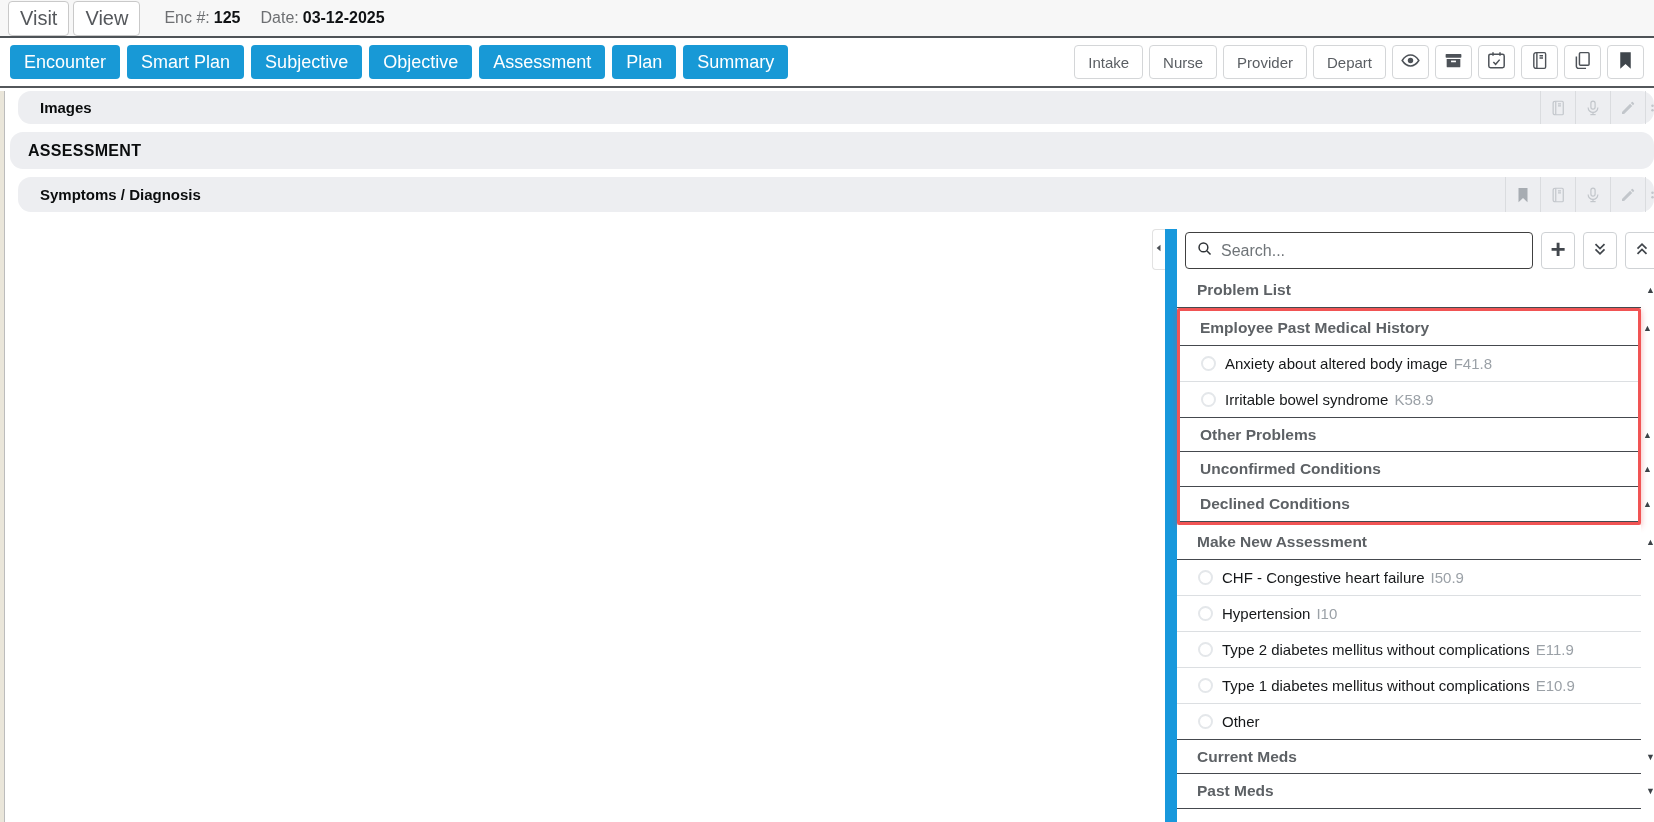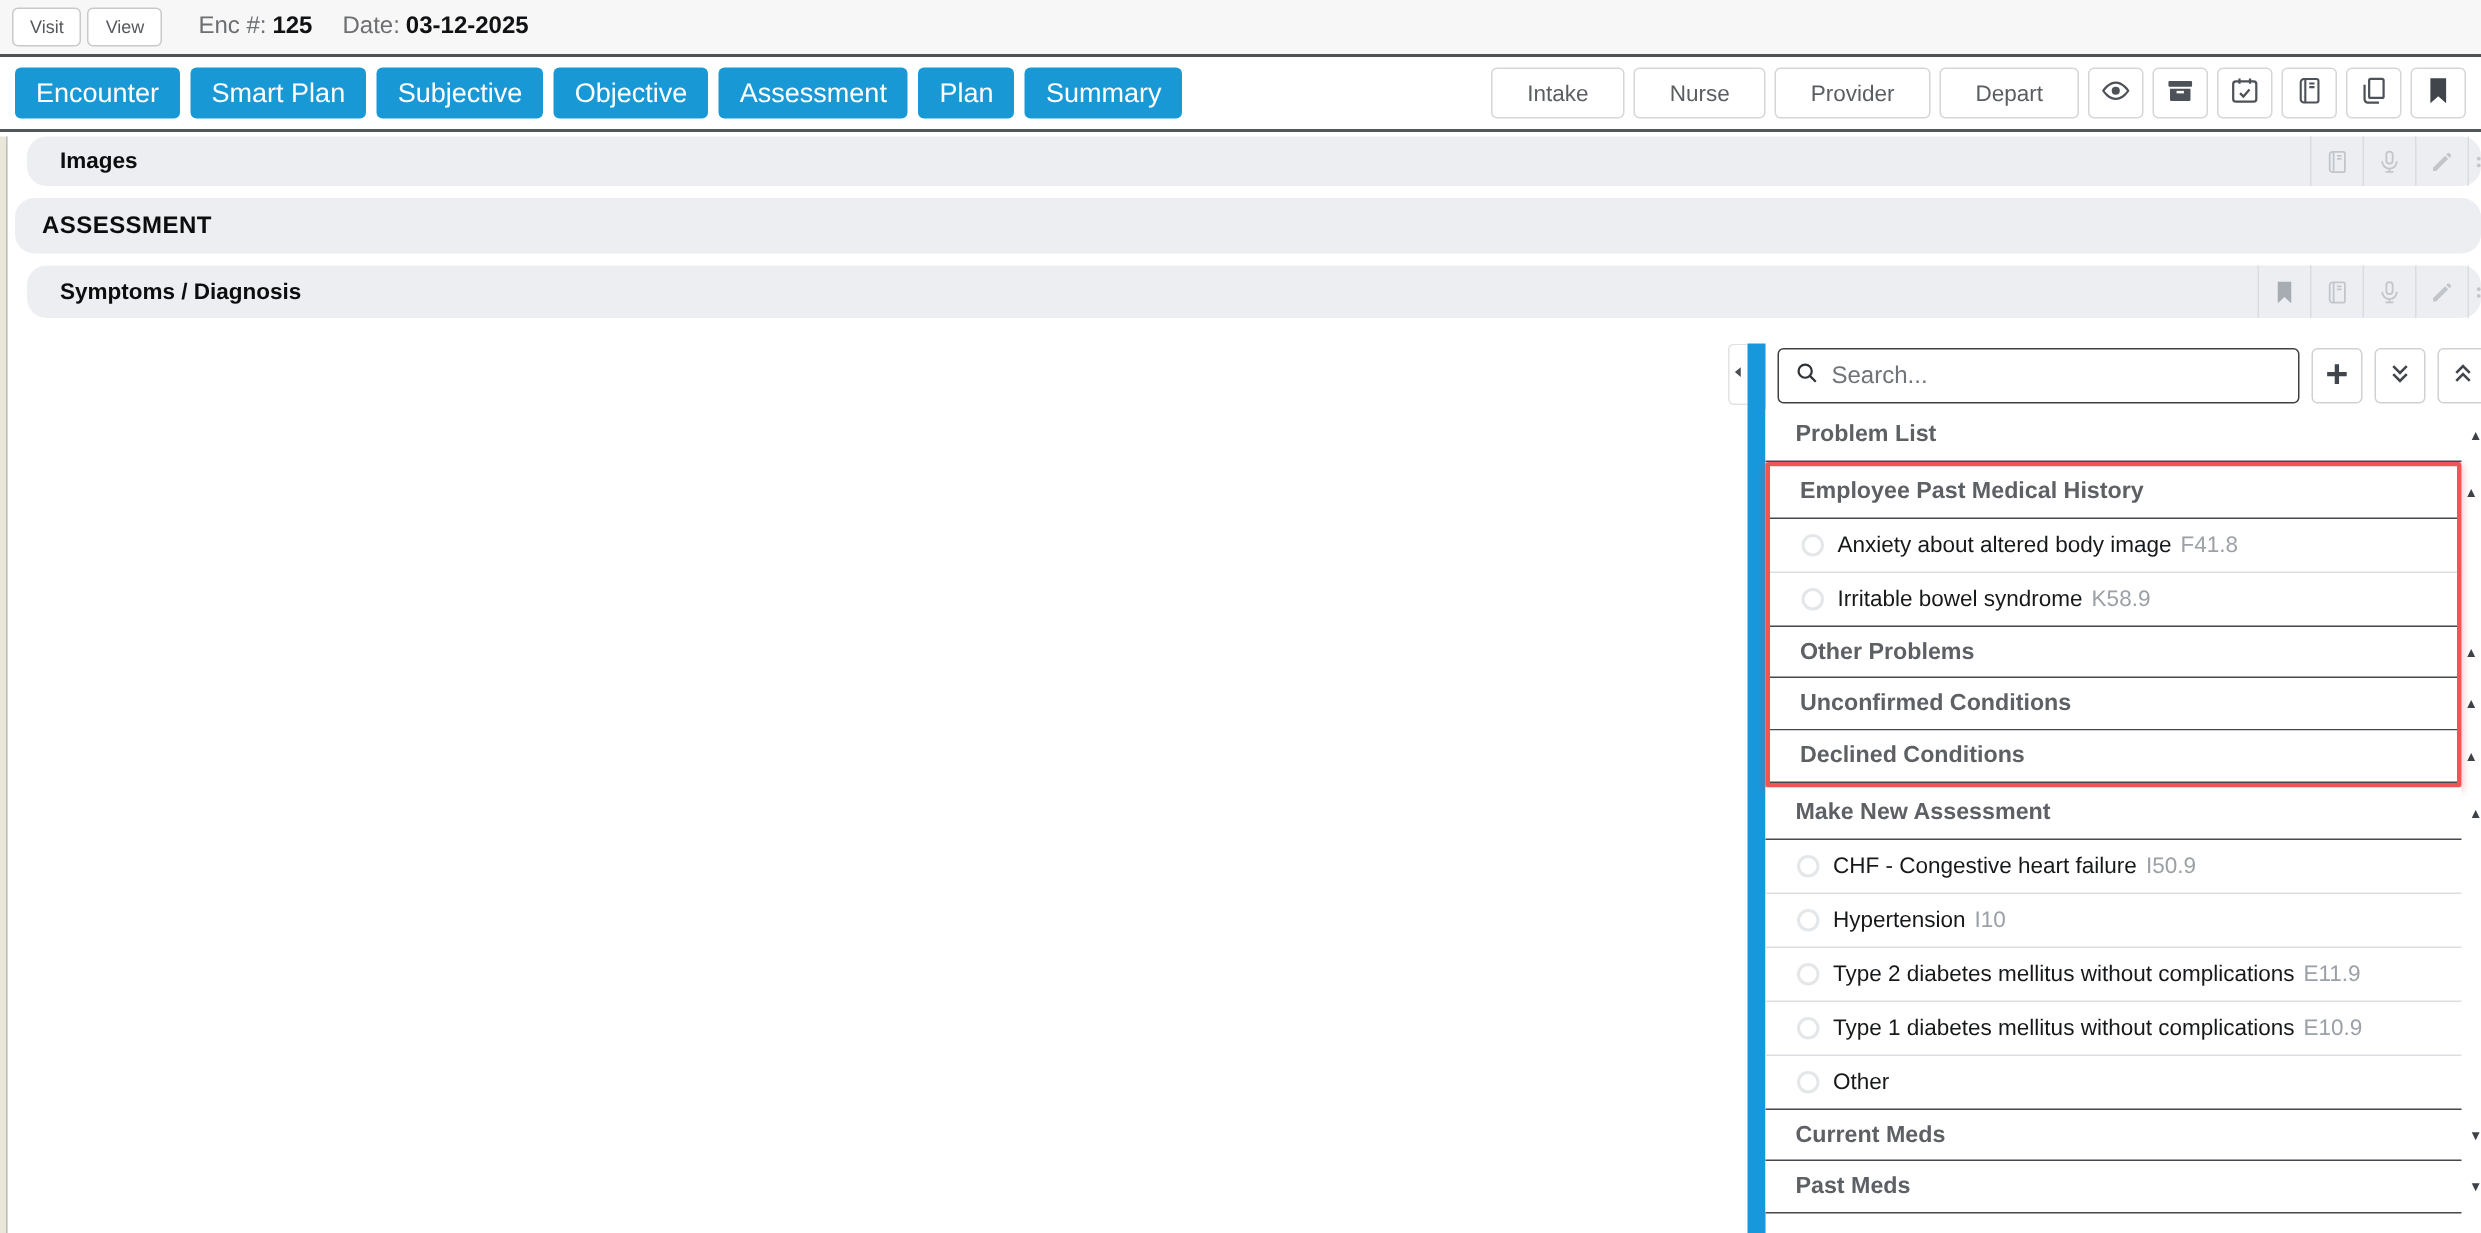--- a/index.html
+++ b/index.html
@@ -3,32 +3,32 @@
 <meta charset="utf-8">
 <style>
   * { box-sizing: border-box; margin: 0; padding: 0; }
   html,body { width:1654px; height:822px; overflow:hidden; background:#fff;
     font-family:"Liberation Sans", sans-serif; }
 
   
   .topbar { height:38px; background:#f7f7f7; border-bottom:2px solid #4e5357;
     display:flex; align-items:center; padding:0 8px; }
   .tb-btn { background:#fff; border:1px solid #c9c9c9; border-radius:4px;
-    padding:5px 11px; font-size:12px; color:#55585c; margin-right:4px; cursor:pointer; }
+    padding:5px 11px; font-size:20px; color:#55585c; margin-right:4px; cursor:pointer; }
   .kv { margin-left:20px; font-size:16px; color:#6d6f72; }
   .kv .val { color:#101214; font-weight:600; margin-left:4px; }
 
   
   .navbar { height:50px; background:#fff; border-bottom:2px solid #53575b;
     display:flex; align-items:center; justify-content:space-between; padding:0 10px; }
   .nav-left, .nav-right { display:flex; align-items:center; }
   .blue-btn { background:#1899d6; color:#fff; border:none; border-radius:4px;
     height:34px; padding:0 14px; font-size:18px; margin-right:7px; cursor:pointer; }
   .stage-btn { background:#fff; border:1px solid #d4d6d8; border-radius:4px;
-    height:34px; padding:0 23px; font-size:15px; color:#5a5e63; margin-left:6px; cursor:pointer; }
+    height:34px; padding:0 13px; font-size:15px; color:#5a5e63; margin-left:6px; cursor:pointer; }
   .icon-btn { width:37px; height:34px; background:#fff; border:1px solid #d4d6d8;
     border-radius:4px; color:#4d5258; display:inline-flex; align-items:center;
     justify-content:center; margin-left:6px; cursor:pointer; }
   .icon-btn svg { width:21px; height:21px; }
   .icon-btn.dark { color:#3f454b; }
 
   
   .content { position:relative; height:732px; background:#fff; }
   .edge-strip { position:absolute; left:0; top:0; bottom:0; width:5px;
     background:#eae6da; border-right:1px solid #bcbcbc; }

